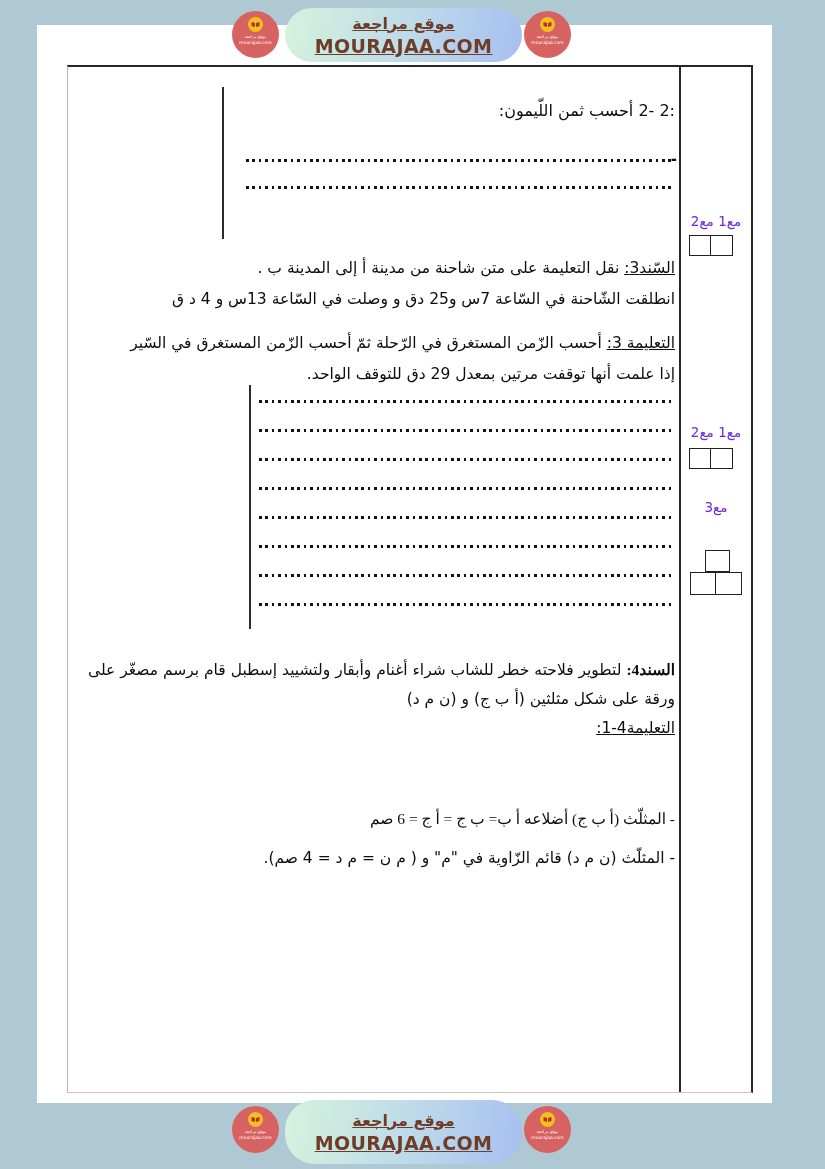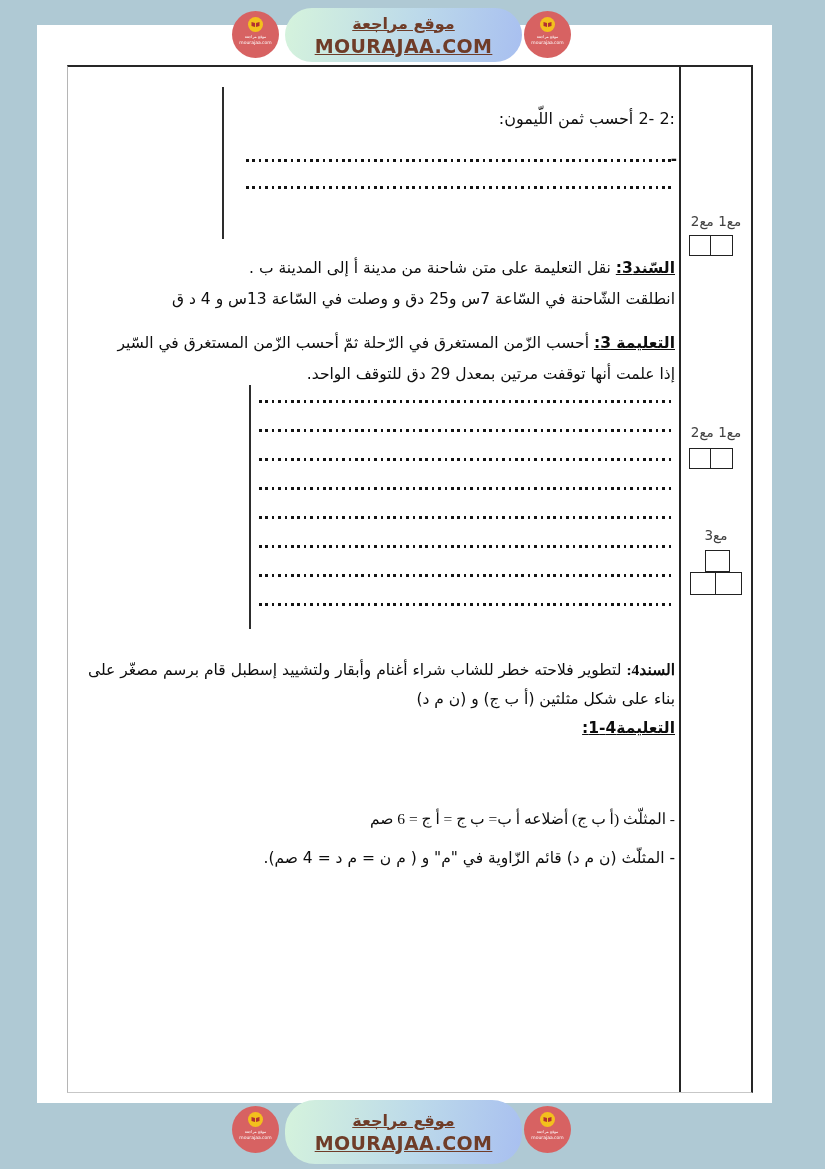--- a/index.html
+++ b/index.html
@@ -16,31 +16,31 @@
     left:67px;top:65px;width:683px;height:1025px;
     border-top:2px solid #262626;border-right:2px solid #262626;
     border-left:1px solid #b5b5b5;border-bottom:1px solid #c7c7c7;
     position:absolute;box-sizing:content-box;
   }
   .side-col{position:absolute;top:0;bottom:0;right:0;width:70px;border-left:2px solid #262626;}
   .main-area{position:absolute;top:0;bottom:0;left:0;right:72px;}
   
   .txt{position:absolute;direction:rtl;text-align:right;color:#0d0d0d;font-size:15.5px;line-height:31px;}
   .b{font-weight:bold;font-family:Liberation Serif, serif;}
-  .bu{font-weight:bold;text-decoration:underline;}
+  .bu{font-weight:normal;text-decoration:underline;}
   .vline{position:absolute;width:2px;background:#2d2d2d;}
   
   .dotlines{position:absolute;}
   .dotline{
     position:absolute;left:0;right:0;height:3px;
     background-image:repeating-linear-gradient(90deg,#141414 0 2.6px,transparent 2.6px 6.4px);
   }
   .dash{position:absolute;font-size:15px;font-weight:bold;color:#111;}
   
-  .mark-label{position:absolute;left:0;width:100%;text-align:center;direction:rtl;font-size:13.5px;color:#404040;white-space:nowrap;}
+  .mark-label{position:absolute;left:0;width:100%;text-align:center;direction:rtl;font-size:13.5px;color:#6d28d9;white-space:nowrap;}
   .boxrow{position:absolute;display:flex;}
   .sbox{width:23px;height:21px;border:1.6px solid #222;background:#fff;box-sizing:border-box;}
   .sbox + .sbox{margin-left:-1.6px;}
   .sbox.lg{width:27px;height:23px;}
   .sbox.single{width:25px;height:22px;}
   
   .banner{
     position:absolute;left:285px;width:237px;border-radius:30px;
     background:linear-gradient(100deg,#d5f3dc 0%,#bcd9ea 55%,#a8bff0 100%);
     display:flex;flex-direction:column;align-items:center;justify-content:center;
@@ -83,21 +83,21 @@
   <div class="logo-t1">موقع مراجعة</div>
   <div class="logo-t2">mourajaa.com</div>
 </div>
 
 <div class="frame">
 
   <div class="main-area">
 
     <div class="vline" style="left:154px;top:20px;height:152px;"></div>
 
-    <div class="txt" style="right:4px;top:36px;font-size:16px;">
+    <div class="txt" style="right:4px;top:28px;font-size:16px;">
       <span dir="ltr">2- 2:</span>
       <span>أحسب ثمن اللّيمون:</span>
     </div>
 
     <span class="dash" style="right:2px;top:83px;">-</span>
     <div class="dotlines" style="left:178px;right:8px;top:92px;">
         <div class="dotline" style="top: 0px;"></div>
         <div class="dotline" style="top: 27px;"></div>
       </div>
 
@@ -125,21 +125,21 @@
         <div class="dotline" style="top: 116px;"></div>
         <div class="dotline" style="top: 145px;"></div>
         <div class="dotline" style="top: 174px;"></div>
         <div class="dotline" style="top: 203px;"></div>
       </div>
 
     <div class="txt" style="right:4px;left:10px;top:588px;line-height:29px;">
       <span class="b">السند4:</span>
       <span>لتطوير فلاحته خطر للشاب شراء أغنام وأبقار ولتشييد إسطبل قام برسم مصغّر على</span>
       <br>
-      <span>بناء على شكل مثلثين (أ ب ج)    و   (ن م د)</span>
+      <span>ورقة على شكل مثلثين (أ ب ج)    و   (ن م د)</span>
       <br>
       <span class="bu">التعليمة4-1:</span>
     </div>
 
     <div class="txt" style="right:4px;top:736px;font-family:Liberation Serif, serif;">- المثلّث (أ ب ج) أضلاعه   أ ب= ب ج = أ ج = 6 صم</div>
     <div class="txt" style="right:4px;top:776px;">- المثلّث (ن م د) قائم الزّاوية في "م"  و  ( م ن = م د = 4 صم).</div>
 
   </div>
 
   <div class="side-col">
@@ -149,21 +149,21 @@
       <div class="sbox"></div>
       <div class="sbox"></div>
     </div>
 
     <div class="mark-label" style="top:357px;">مع1 مع2</div>
     <div class="boxrow" style="top:381px;left:8px;">
       <div class="sbox"></div>
       <div class="sbox"></div>
     </div>
 
-    <div class="mark-label" style="top:460px;">مع3</div>
+    <div class="mark-label" style="top:432px;">مع3</div>
     <div class="boxrow" style="top:483px;left:24px;">
       <div class="sbox single"></div>
     </div>
     <div class="boxrow" style="top:505px;left:9px;">
       <div class="sbox lg"></div>
       <div class="sbox lg"></div>
     </div>
 
   </div>
 </div>

